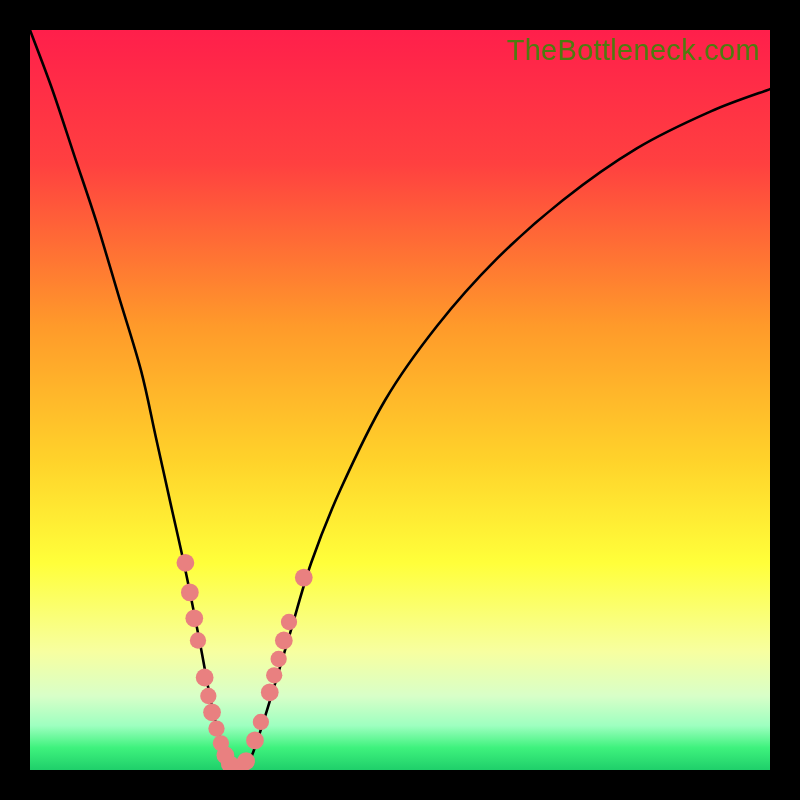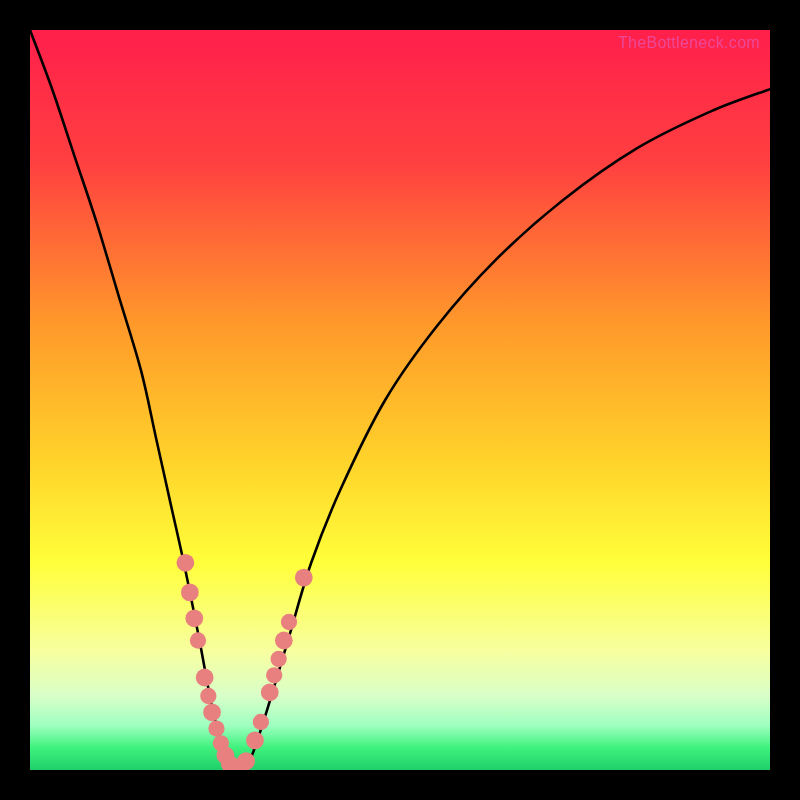--- a/index.html
+++ b/index.html
@@ -28,22 +28,22 @@
     overflow: hidden;
   }
   .gradient {
     position: absolute;
     inset: 0;
   }
   .watermark {
     position: absolute;
     top: 4px;
     right: 10px;
-    color: #ec4899;
-    font-size: 16px;
+    color: #4d7c0f;
+    font-size: 29px;
     font-weight: 500;
     letter-spacing: 0.3px;
   }
   svg.curve {
     position: absolute;
     inset: 0;
     width: 100%;
     height: 100%;
   }
 </style>

